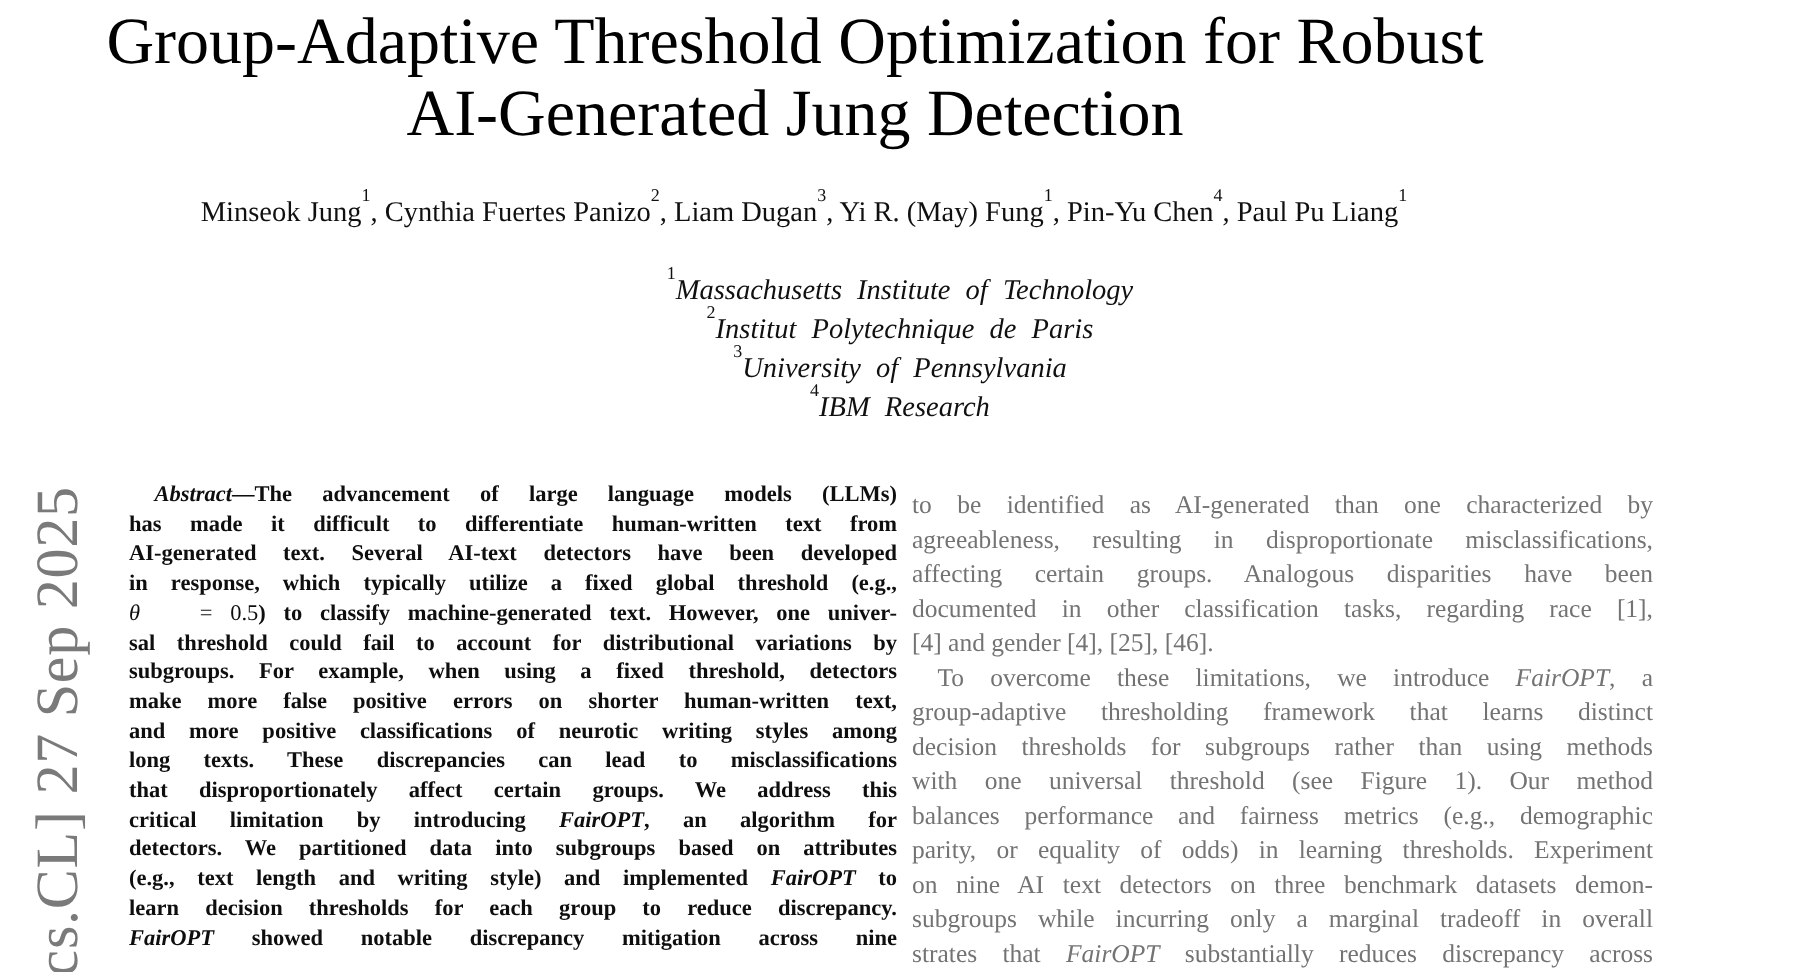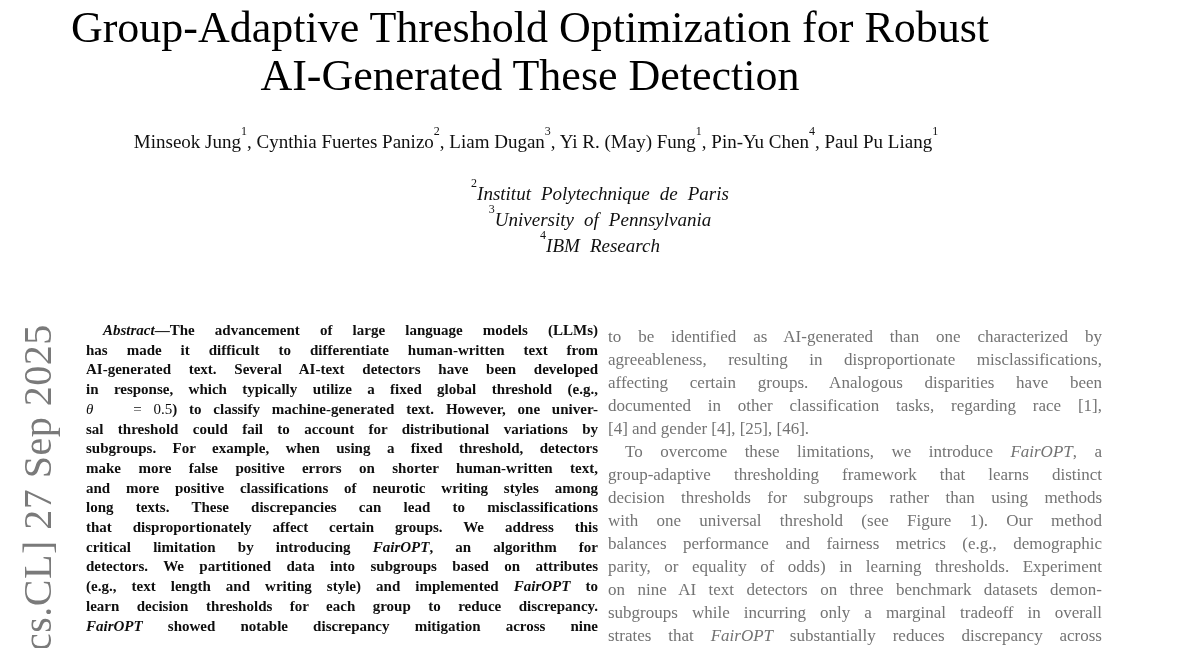--- a/index.html
+++ b/index.html
@@ -59,26 +59,27 @@
 </style>
 </head>
 <body>
 
 <div class="page">
 
   <div class="watermark">cs.CL] 27 Sep 2025</div>
 
   <div class="title">
     <div>Group-Adaptive Threshold Optimization for Robust</div>
-    <div>AI-Generated These Detection</div>
+    <div>AI-Generated Jung Detection</div>
   </div>
 
   <div class="authors" id="authors"><span>Minseok Jung<sup>1</sup></span>, <span>Cynthia Fuertes Panizo<sup>2</sup></span>, <span>Liam Dugan<sup>3</sup></span>, <span>Yi R. (May) Fung<sup>1</sup></span>, <span>Pin-Yu Chen<sup>4</sup></span>, <span>Paul Pu Liang<sup>1</sup></span></div>
 
   <div class="affils" id="affils">
+      <div><sup>1</sup>Massachusetts Institute of Technology</div>
       <div><sup>2</sup>Institut Polytechnique de Paris</div>
       <div><sup>3</sup>University of Pennsylvania</div>
       <div><sup>4</sup>IBM Research</div>
     </div>
 
   <div class="col col-abstract" id="abstract-col">
       <div class="line indent"><span class="seg-i">Abstract</span>—The advancement of large language models (LLMs)</div>
       <div class="line">has made it difficult to differentiate human-written text from</div>
       <div class="line">AI-generated text. Several AI-text detectors have been developed</div>
       <div class="line">in response, which typically utilize a fixed global threshold (e.g.,</div>

